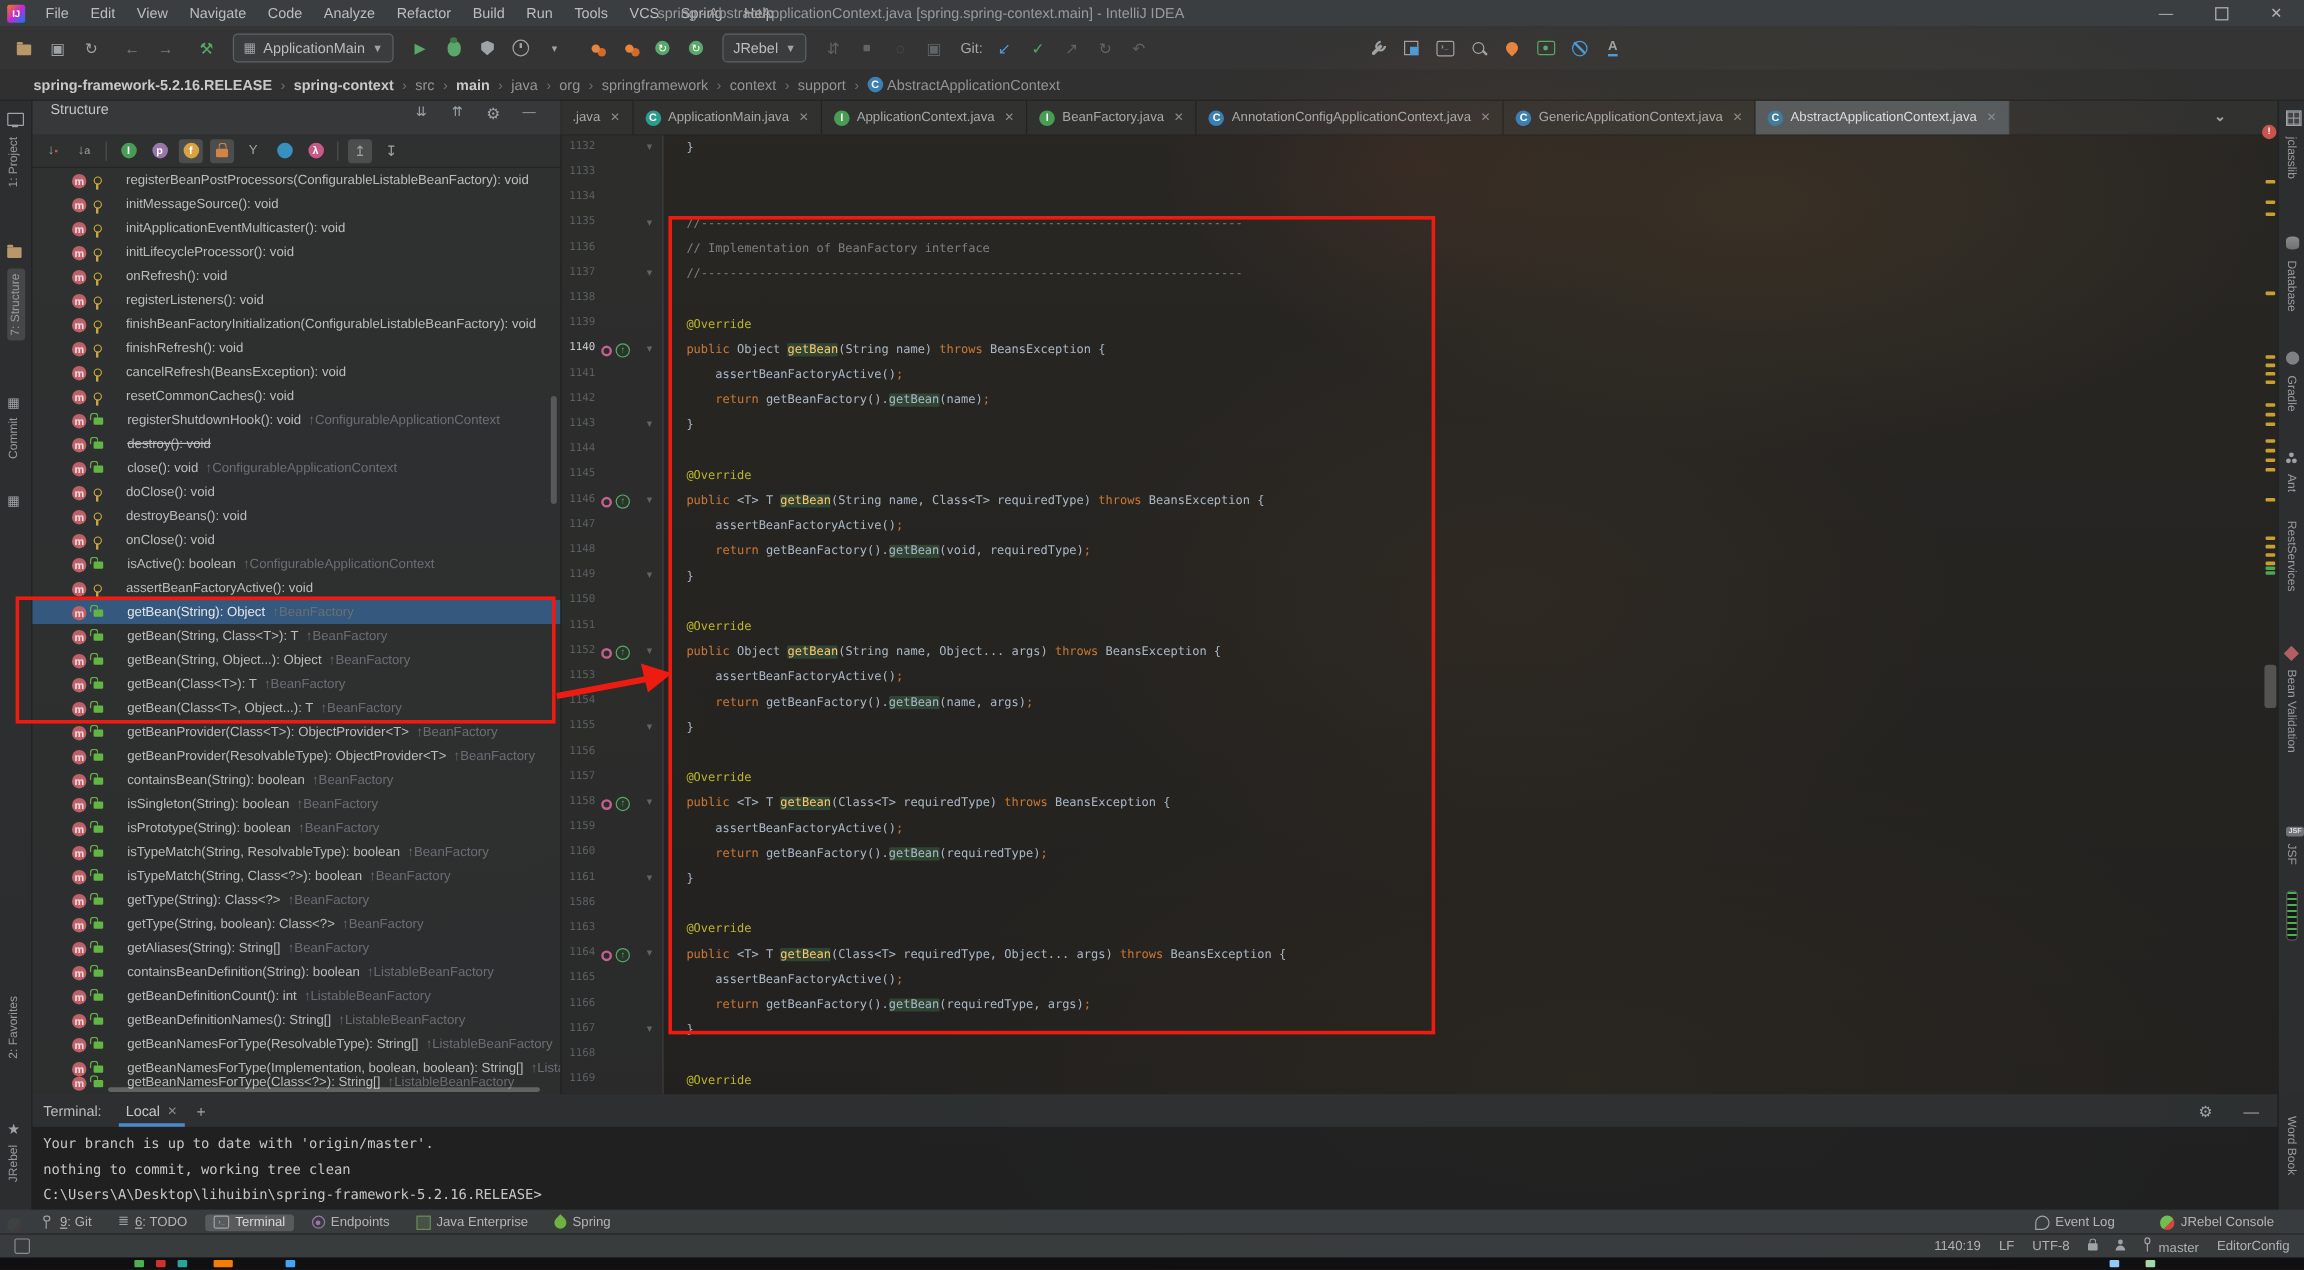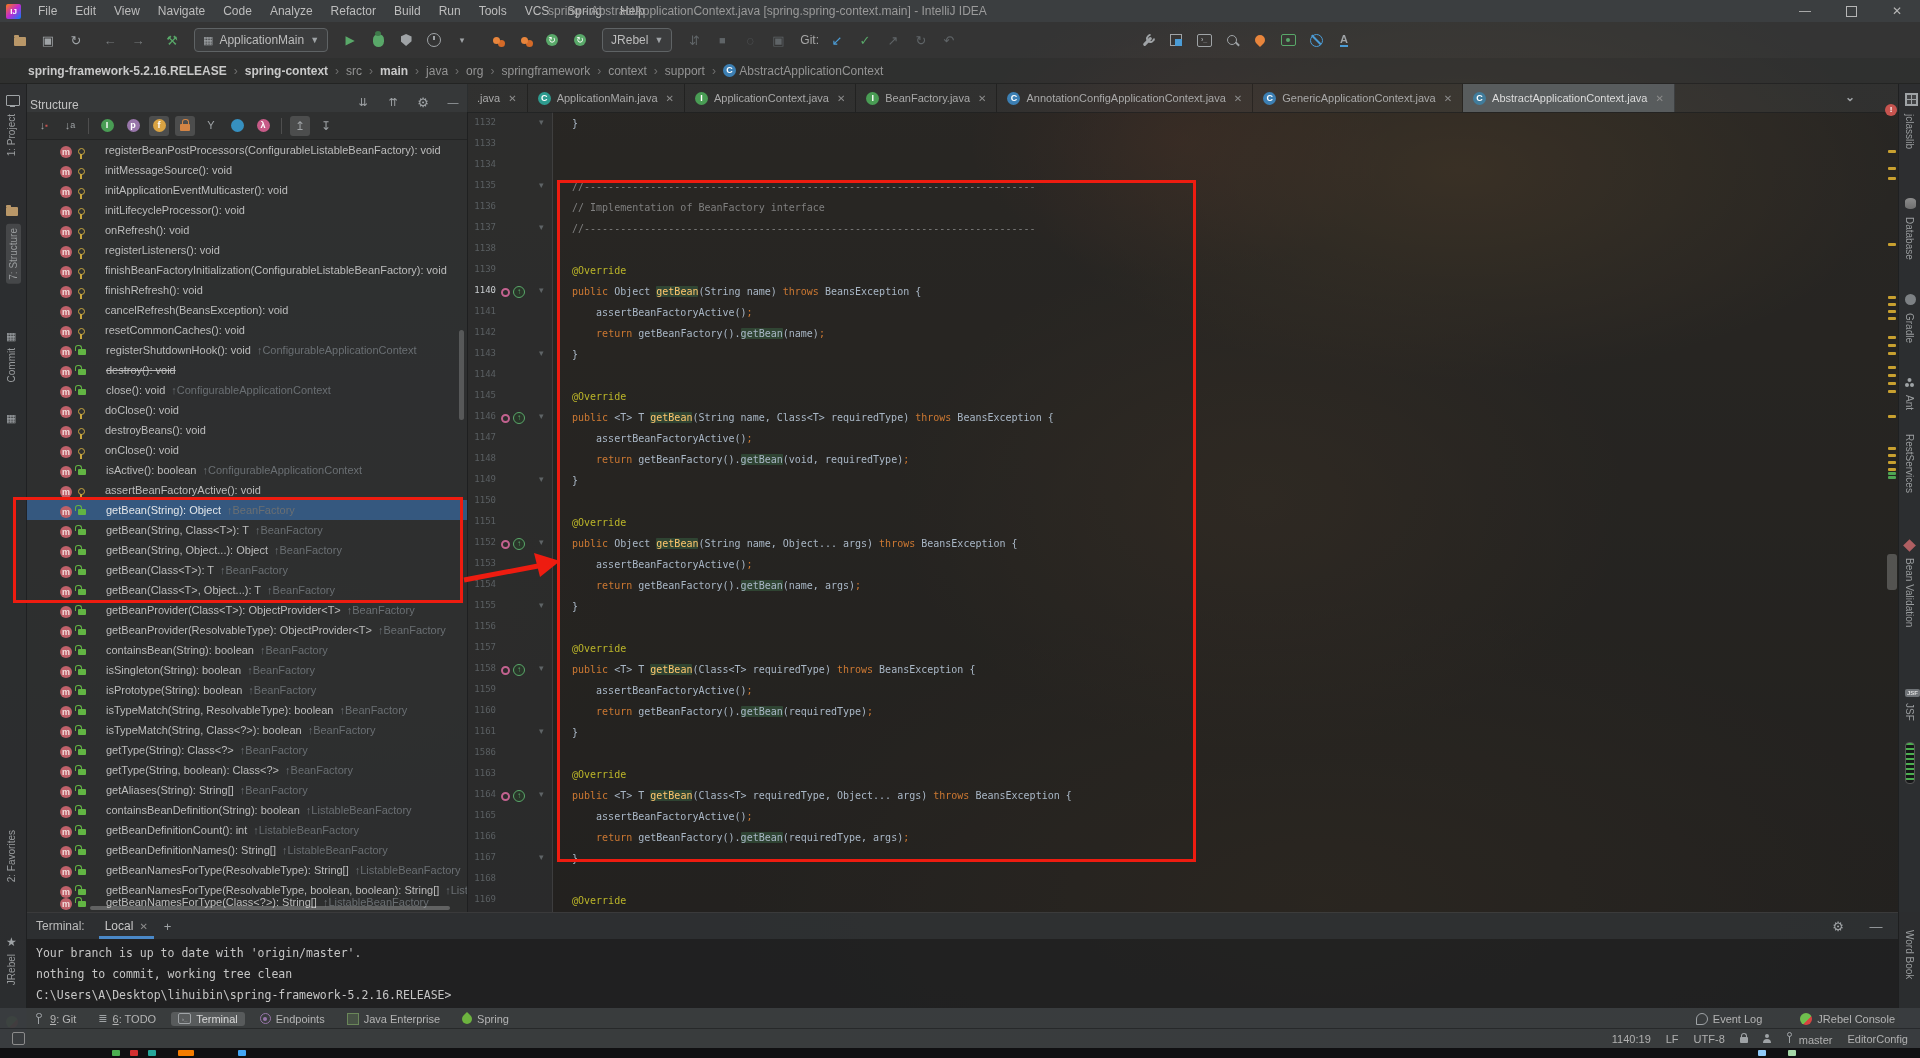--- a/index.html
+++ b/index.html
@@ -36,21 +36,21 @@
   
   .stripe{background:rgba(45,48,50,.9);z-index:7}
   #stripe-left{left:0;top:84px;width:26px;height:964px;border-right:1px solid rgba(0,0,0,.3)}
   #stripe-right{left:1898px;top:84px;width:22px;height:964px;border-left:1px solid rgba(0,0,0,.3)}
   .vlabel{position:absolute;color:#9a9d9f;font-size:10px;white-space:nowrap}
   .vlabel.l{writing-mode:vertical-rl;transform:rotate(180deg);left:6px}
   .vlabel.r{writing-mode:vertical-rl;left:5px}
   .sicon{position:absolute;left:6px}
   
   #structure{left:26px;top:84px;width:441px;height:828px;background:rgba(49,51,53,.80);z-index:5;border-right:1px solid rgba(0,0,0,.35)}
-  #structure-header{position:absolute;left:0;top:0;width:100%;height:28px;display:flex;align-items:flex-end;padding:0 4px;box-sizing:border-box;background:rgba(60,63,65,.55)}
+  #structure-header{position:absolute;left:0;top:0;width:100%;height:28px;display:flex;align-items:flex-start;padding:0 16px;box-sizing:border-box;background:rgba(60,63,65,.55)}
   #structure-title{color:#c3c3c3;font-size:12px}
   #structure-hicons{margin-left:auto;display:flex;gap:10px}
   #structure-toolbar{position:absolute;left:0;top:28px;width:100%;height:28px;display:flex;align-items:center;gap:6px;padding:0 8px;box-sizing:border-box;border-bottom:1px solid rgba(0,0,0,.25)}
   .stb{width:20px;height:20px;display:flex;align-items:center;justify-content:center;border-radius:3px;color:#9fa3a6;font-size:11px}
   .stb.pressed{background:rgba(255,255,255,.14)}
   .stb-sep{width:1px;height:16px;background:rgba(255,255,255,.15);margin:0 2px}
   #structure-list{position:absolute;left:0;top:56px;width:100%;height:772px;overflow:hidden}
   .srow{position:absolute;left:0;width:100%;height:20px;display:flex;align-items:center;white-space:nowrap;overflow:hidden}
   .srow .mi{margin-left:34px;flex:0 0 auto}
   .srow .vi{margin-left:6px;flex:0 0 auto}
@@ -642,21 +642,21 @@
         </div>
         <div class="srow" style="top: 720px;">
           <span class="mi"><span class="icb" style="background:#be6069;width:12px;height:12px;line-height:12px;font-size:9px;color:#f2dcdc">m</span></span>
           <span class="vi"><span class="i-pub"></span></span>
           <span class="stx">getBeanNamesForType(ResolvableType): String[]</span>
           <span class="ssup">↑ListableBeanFactory</span>
         </div>
         <div class="srow" style="top: 740px;">
           <span class="mi"><span class="icb" style="background:#be6069;width:12px;height:12px;line-height:12px;font-size:9px;color:#f2dcdc">m</span></span>
           <span class="vi"><span class="i-pub"></span></span>
-          <span class="stx">getBeanNamesForType(ResolvableType, boolean, boolean): String[]</span>
+          <span class="stx">getBeanNamesForType(Implementation, boolean, boolean): String[]</span>
           <span class="ssup">↑ListableBean</span>
         </div>
         <div class="srow" style="top: 752px;">
           <span class="mi"><span class="icb" style="background:#be6069;width:12px;height:12px;line-height:12px;font-size:9px;color:#f2dcdc">m</span></span>
           <span class="vi"><span class="i-pub"></span></span>
           <span class="stx">getBeanNamesForType(Class&lt;?&gt;): String[]</span>
           <span class="ssup">↑ListableBeanFactory</span>
         </div>
       </div>
     <div id="struct-vscroll"></div>

